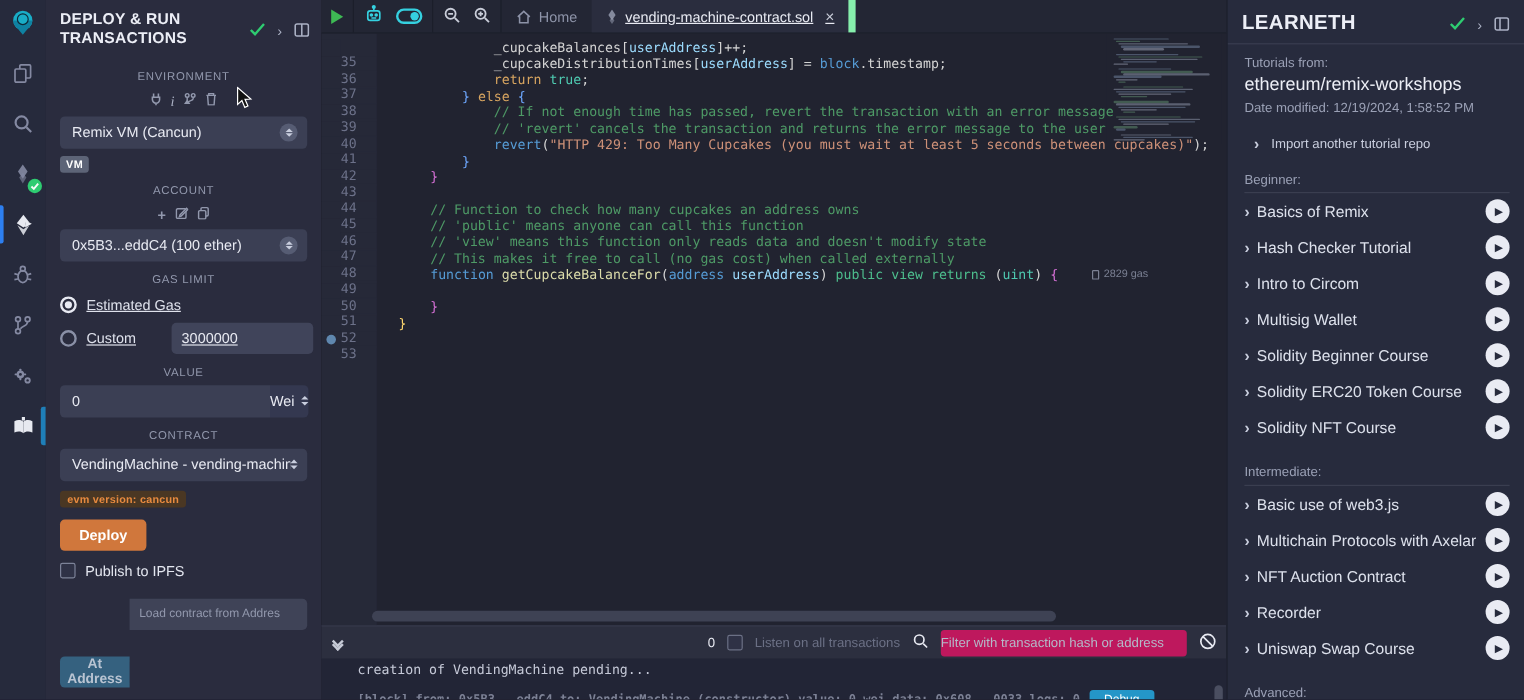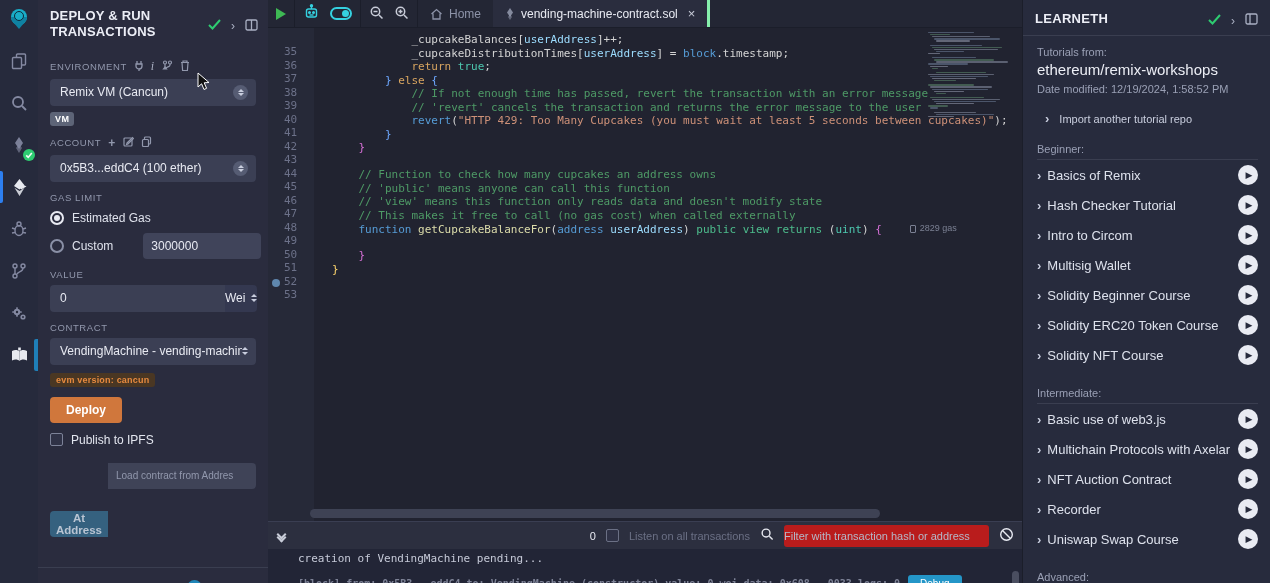--- a/index.html
+++ b/index.html
@@ -16,32 +16,32 @@
   .ind-right { position:absolute; right:0; top:-3px; width:4px; height:32px; background:#1f7fb8; border-radius:2px 0 0 2px; }
   .badge-check { position:absolute; right:3px; bottom:-3px; width:12px; height:12px; border-radius:50%;
     background:#2ecc71; display:flex; align-items:center; justify-content:center; }
 
   
   .sidepanel { width:230px; background:#2a2c3e; flex-shrink:0; display:flex; flex-direction:column; overflow:hidden; }
   .sp-head { display:flex; align-items:center; padding:8px 10px 4px 12px; }
   .sp-title { font-weight:bold; font-size:13px; color:#eceef6; line-height:1.25; letter-spacing:.2px; width:130px; }
   .head-icons { margin-left:auto; display:flex; gap:10px; align-items:center; padding-top:4px; }
   .sp-body { padding:4px 12px 0 12px; }
-  .flabel { font-size:9.5px; letter-spacing:.6px; color:#9298ad; display:flex; align-items:center; gap:7px; margin-top:10px; }
+  .flabel { font-size:9.5px; letter-spacing:.6px; color:#9298ad; display:flex; align-items:center; gap:7px; margin-top:10px;flex-direction:column; }
   .flabel .mini-icons { display:flex; gap:7px; align-items:center; }
   .selectbox { margin-top:5px; height:27px; background:#3b3f54; border-radius:4px; display:flex; align-items:center;
     padding:0 8px 0 10px; color:#e8eaf2; font-size:12px; }
   .selectbox .grow { flex:1; white-space:nowrap; overflow:hidden; }
   .circ-caret { width:15px; height:15px; border-radius:50%; background:#565c73; display:flex; flex-direction:column;
     align-items:center; justify-content:center; gap:1px; flex-shrink:0; }
   .caret-u { width:0;height:0;border-left:3px solid transparent;border-right:3px solid transparent;border-bottom:3px solid #c9cede; }
   .caret-d { width:0;height:0;border-left:3px solid transparent;border-right:3px solid transparent;border-top:3px solid #c9cede; }
   .vm-badge { display:inline-block; margin-top:6px; background:#5d6477; color:#fff; font-size:9px; font-weight:bold;
     padding:2px 5px; border-radius:3px; letter-spacing:.4px; }
-  .radio-row { display:flex; align-items:center; gap:8px; margin-top:8px; color:#dfe2ec; font-size:12px; }
+  .radio-row { display:flex; align-items:center; gap:8px; margin-top:8px; color:#dfe2ec; font-size:12px;text-decoration:underline; }
   .radio { width:14px; height:14px; border-radius:50%; border:2px solid #8a90a6; position:relative; flex-shrink:0; }
   .radio.checked { border-color:#e8eaf2; }
   .radio.checked::after { content:""; position:absolute; inset:2px; border-radius:50%; background:#e8eaf2; }
   .gas-input { margin-left:22px; width:118px; height:26px; background:#40445a; border:none; border-radius:4px;
     color:#e8eaf2; font-size:12px; padding:0 8px; font-family:"Liberation Sans",sans-serif; }
   .value-row { display:flex; margin-top:5px; gap:0; }
   .value-input { flex:1; height:27px; background:#3b3f54; border:none; border-radius:4px 0 0 4px; color:#e8eaf2;
     font-size:12px; padding:0 10px; font-family:"Liberation Sans",sans-serif; }
   .unit-select { width:58px; height:27px; background:#343850; border-radius:0 4px 4px 0; display:flex; align-items:center;
     justify-content:flex-start; gap:6px; color:#e8eaf2; }
@@ -68,21 +68,21 @@
   .sections-wrap { margin-top:16px; }
 
   
   .main { flex:1; display:flex; flex-direction:column; min-width:0; background:#212330; }
   .tabbar { height:28px; background:#232634; display:flex; align-items:stretch; flex-shrink:0; border-bottom:1px solid #1b1e2a; }
   .tb-group { display:flex; align-items:center; padding:0 8px; gap:10px; border-right:1px solid #1b1e2a; }
   .play-tri { width:0; height:0; border-top:6px solid transparent; border-bottom:6px solid transparent; border-left:10px solid #3eb954; }
   .toggle { width:22px; height:13px; border:2px solid #35d1e0; border-radius:8px; position:relative; }
   .toggle::after { content:""; position:absolute; right:1px; top:1px; width:7px; height:7px; border-radius:50%; background:#35d1e0; }
   .tab { display:flex; align-items:center; gap:6px; padding:0 12px; color:#8d93a8; font-size:12px; }
-  .tab.active { background:#2a2d3e; color:#e8eaf2; border-right:3px solid #86efac; }
+  .tab.active { background:#2a2d3e; color:#e8eaf2; border-right:6px solid #86efac;text-decoration:underline; }
   .tab .close-x { color:#c8ccd8; font-size:13px; margin-left:4px; }
 
   .editor { flex:1; position:relative; display:flex; overflow:hidden; background:#212330; font-family:"DejaVu Sans Mono",monospace; }
   .code-line { display:flex; height:13.5px; line-height:13.5px; font-size:11px; }
   .bp-col { width:16px; flex-shrink:0; display:flex; align-items:center; justify-content:center; background:#262938; }
   .bp-dot { width:8px; height:8px; border-radius:50%; background:#5f87ae; }
   .lnum { width:30px; flex-shrink:0; color:#6c7189; background:#262938; padding-right:6px;margin-top:12px; }
   .code-text { white-space:pre; padding-left:18px; color:#d4d4d4; }
   .gutter-fill { position:absolute; left:0; top:0; bottom:0; width:46px; background:#262938; z-index:0; }
   .lines-wrap { position:relative; z-index:1; width:100%; padding-top:5px; }
@@ -97,35 +97,35 @@
   .hscroll { position:absolute; left:42px; bottom:3px; width:570px; height:9px; background:#3e4254; border-radius:5px; }
 
   
   .term-head { height:28px; background:#2c2f3f; border-top:1px solid #3a3e52; display:flex; align-items:center;
     padding:0 8px 0 10px; gap:10px; flex-shrink:0; }
   .dbl-chev { display:flex; flex-direction:column; gap:-2px; }
   .chev-v { width:7px; height:7px; border-right:2px solid #c8ccd8; border-bottom:2px solid #c8ccd8; transform:rotate(45deg); margin-top:-4px; }
   .term-right { margin-left:auto; display:flex; align-items:center; gap:10px; }
   .term-count { color:#e8eaf2; font-size:11px; }
   .listen-label { color:#6b7085; font-size:11px; }
-  .filter-input { width:205px; height:22px; background:#b91c1c; border:none; border-radius:3px; padding:0 0;
+  .filter-input { width:205px; height:22px; background:#be185d; border:none; border-radius:3px; padding:0 0;
     color:#e8eaf2; font-size:11px; font-family:"Liberation Sans",sans-serif; }
   .filter-input::placeholder { color:#b4b9c9; }
   .term-body { height:34px; background:#222536; position:relative; overflow:hidden; flex-shrink:0;
     font-family:"DejaVu Sans Mono",monospace; }
   .term-line { color:#c6cad8; font-size:11px; padding:3px 0 0 30px; }
   .term-partial { position:absolute; left:30px; top:26px; display:flex; align-items:center; gap:8px; }
   .term-partial .txt { color:#7d8296; font-size:10px; font-weight:bold; white-space:nowrap; }
   .debug-btn { background:#2496c8; color:#fff; border:none; border-radius:3px; font-size:10px; padding:3px 12px; }
   .term-vscroll { position:absolute; right:3px; top:22px; width:7px; height:26px; background:#4a4e60; border-radius:4px; }
 
   
   .learneth { width:248px; background:#272b3d; border-left:1px solid #1b1e2a; flex-shrink:0; overflow:hidden; }
   .le-head { display:flex; align-items:center; padding:9px 12px 7px 12px; border-bottom:1px solid #3a3e50; }
-  .le-title { font-weight:bold; font-size:13px; color:#eceef6; letter-spacing:.3px; }
+  .le-title { font-weight:bold; font-size:17px; color:#eceef6; letter-spacing:.3px; }
   .le-body { padding:10px 12px 0 14px; }
   .le-from { color:#9aa0b5; font-size:11px; }
   .le-repo { color:#eceef5; font-size:15px; margin-top:3px; }
   .le-date { color:#9aa0b5; font-size:11px; margin-top:5px; }
   .le-import { display:flex; align-items:center; gap:10px; margin-top:16px; color:#c9cede; font-size:11px; padding-left:8px; }
   .le-sec-label { color:#9aa0b5; font-size:11px; margin-top:17px; border-bottom:1px solid #3a3e50; padding-bottom:4px; }
   .le-item { display:flex; align-items:center; height:30px; color:#dde1ec; font-size:13px; gap:6px; }
   .le-item .play { margin-left:auto; width:20px; height:20px; border-radius:50%; background:#e9ebf3; color:#272b3d;
     display:flex; align-items:center; justify-content:center; font-size:9px; padding-left:2px; }
   .le-chev { color:#c9cede; font-size:13px; font-weight:bold; }

